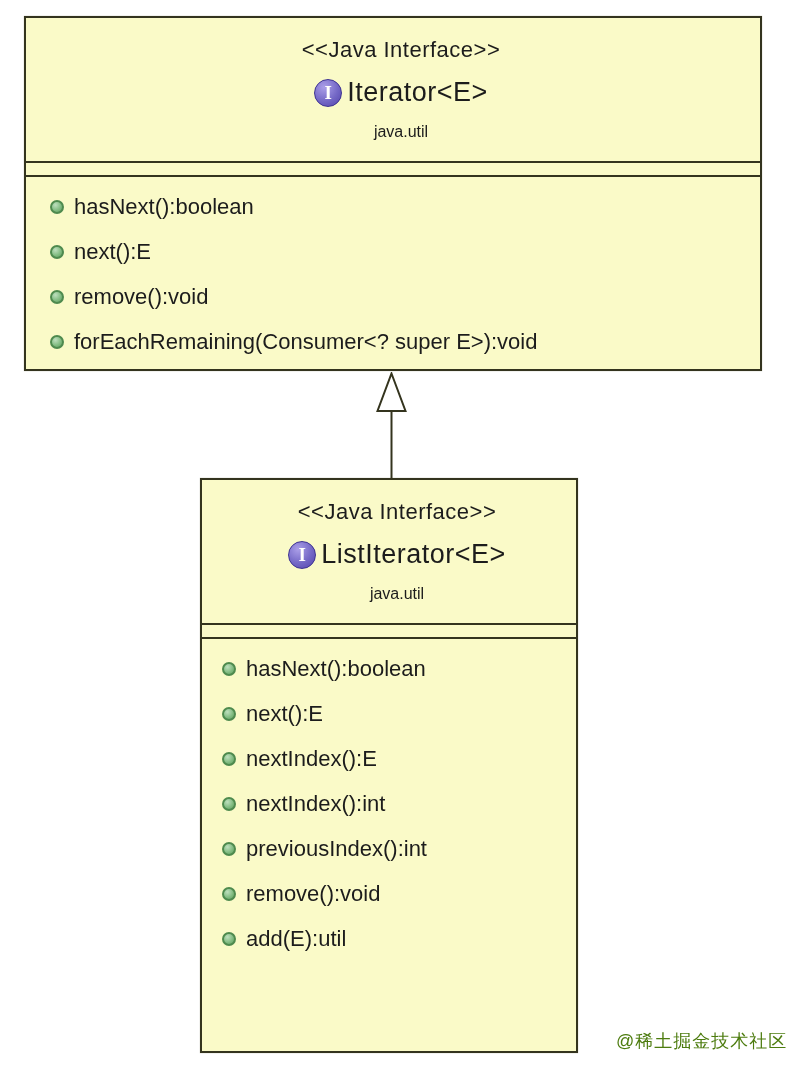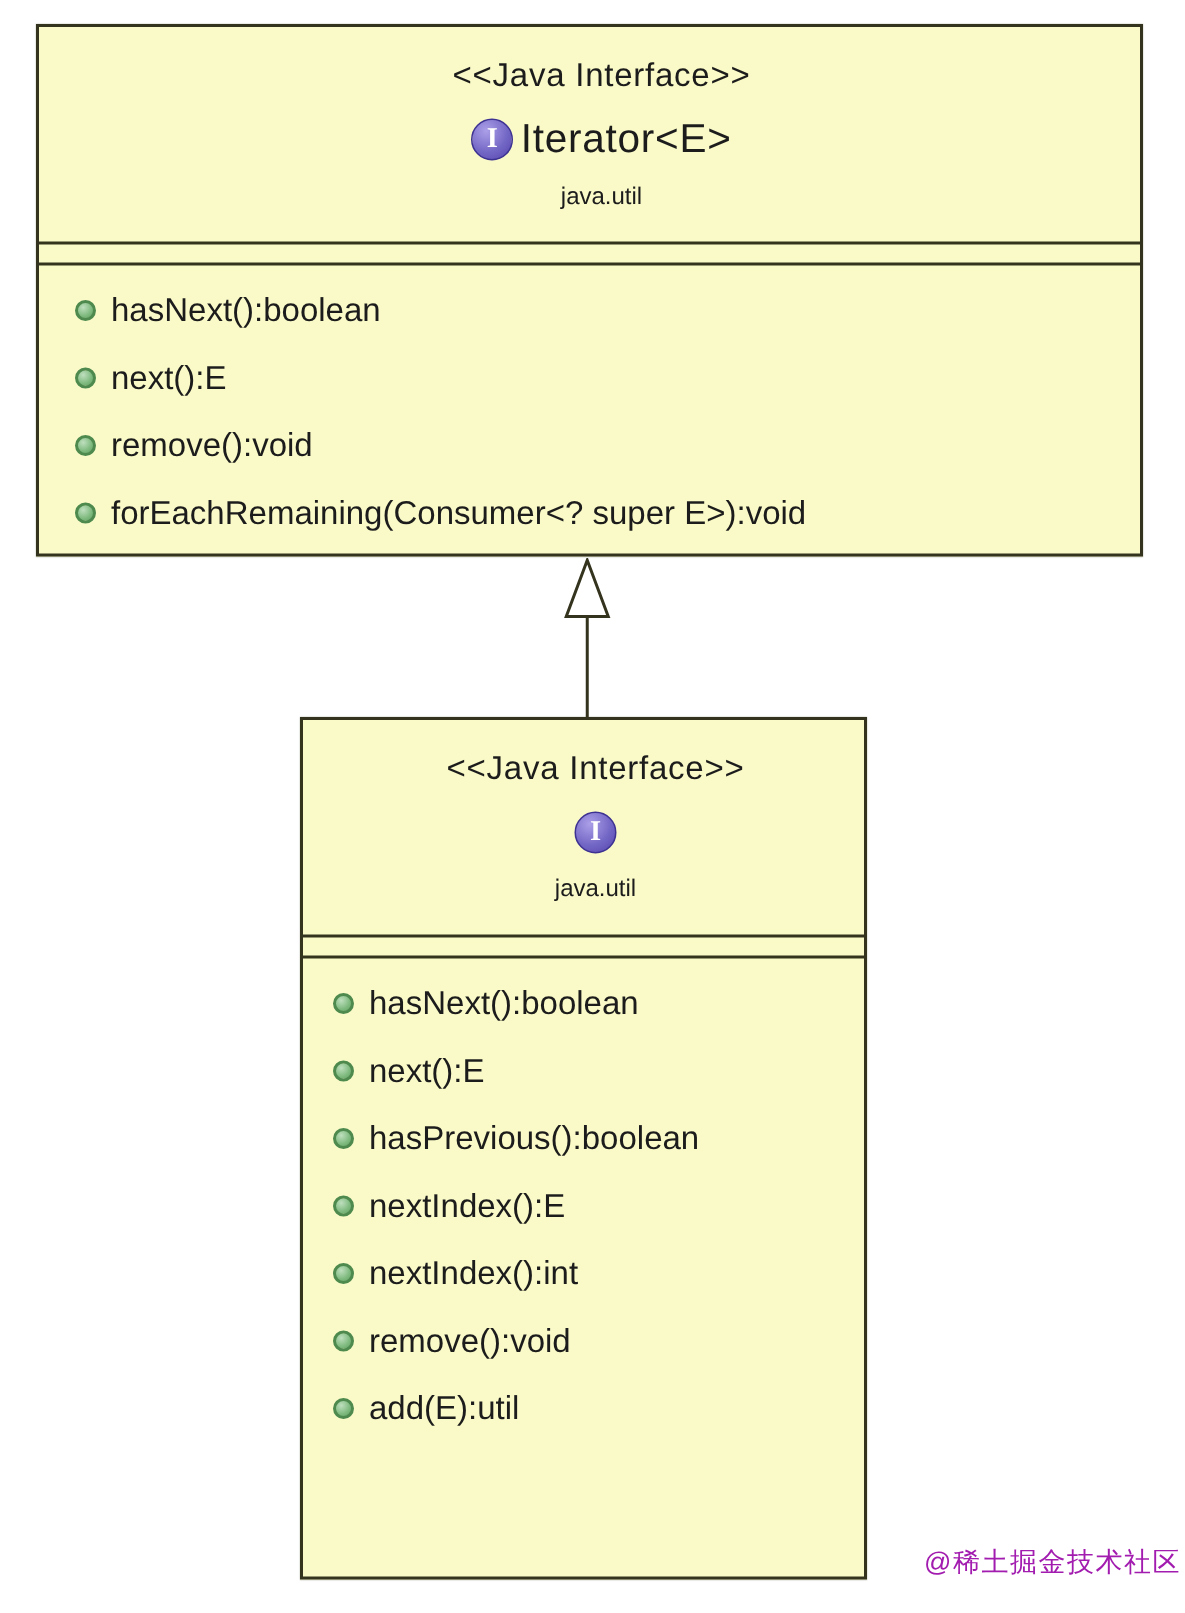--- a/index.html
+++ b/index.html
@@ -84,21 +84,21 @@
   }
   .connector {
     position: absolute;
     left: 376px; top: 372px;
     width: 32px; height: 106px;
   }
   .watermark {
     position: absolute;
     left: 616px; top: 1029px;
     font-size: 18px;
-    color: #a21caf;
+    color: #4d7c0f;
     letter-spacing: 1px;
     white-space: nowrap;
   }
 </style>
 </head>
 <body>
 
 <div class="canvas">
 
   <div class="class-box" id="box-iterator">
@@ -138,44 +138,45 @@
     <polygon points="15.5,1.5 29.5,39 1.5,39" fill="#ffffff" stroke="#34341e" stroke-width="2"></polygon>
   </svg>
 
   <div class="class-box" id="box-listiterator">
     <div class="header">
       <div class="stereotype">&lt;&lt;Java Interface&gt;&gt;</div>
       <div class="name-row">
         <span class="iface-icon">
             <span>I</span>
           </span>
+        <span class="class-name">ListIterator&lt;E&gt;</span>
       </div>
       <div class="package">java.util</div>
     </div>
     <div class="attrs"></div>
     <ul class="methods">
       <li class="method">
           <span class="bullet"></span>
           <span>hasNext():boolean</span>
         </li>
       <li class="method">
           <span class="bullet"></span>
           <span>next():E</span>
         </li>
       <li class="method">
           <span class="bullet"></span>
-          <span>hasPrevious():boolean</span>
-        </li>
-      <li class="method">
-          <span class="bullet"></span>
           <span>nextIndex():E</span>
         </li>
       <li class="method">
           <span class="bullet"></span>
           <span>nextIndex():int</span>
+        </li>
+      <li class="method">
+          <span class="bullet"></span>
+          <span>previousIndex():int</span>
         </li>
       <li class="method">
           <span class="bullet"></span>
           <span>remove():void</span>
         </li>
       <li class="method">
           <span class="bullet"></span>
           <span>add(E):util</span>
         </li>
     </ul>

